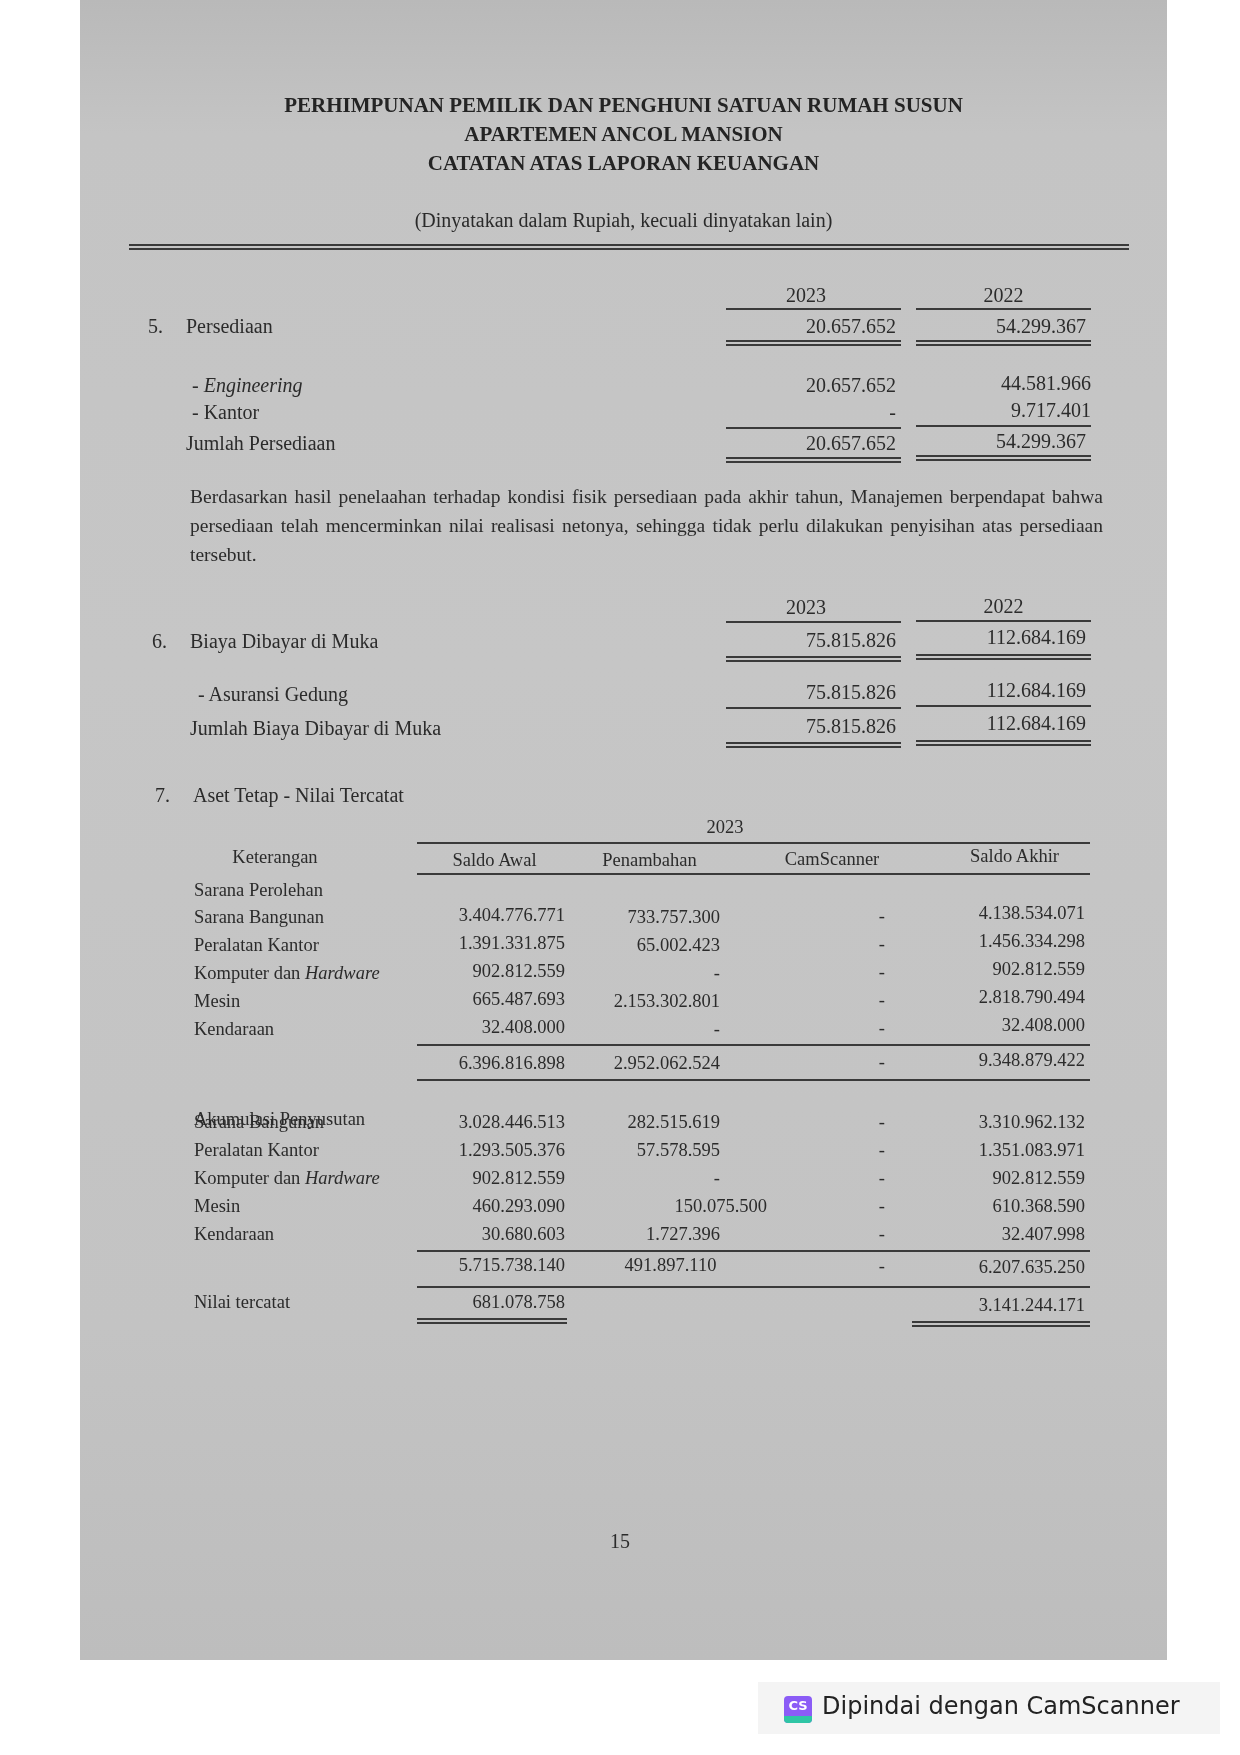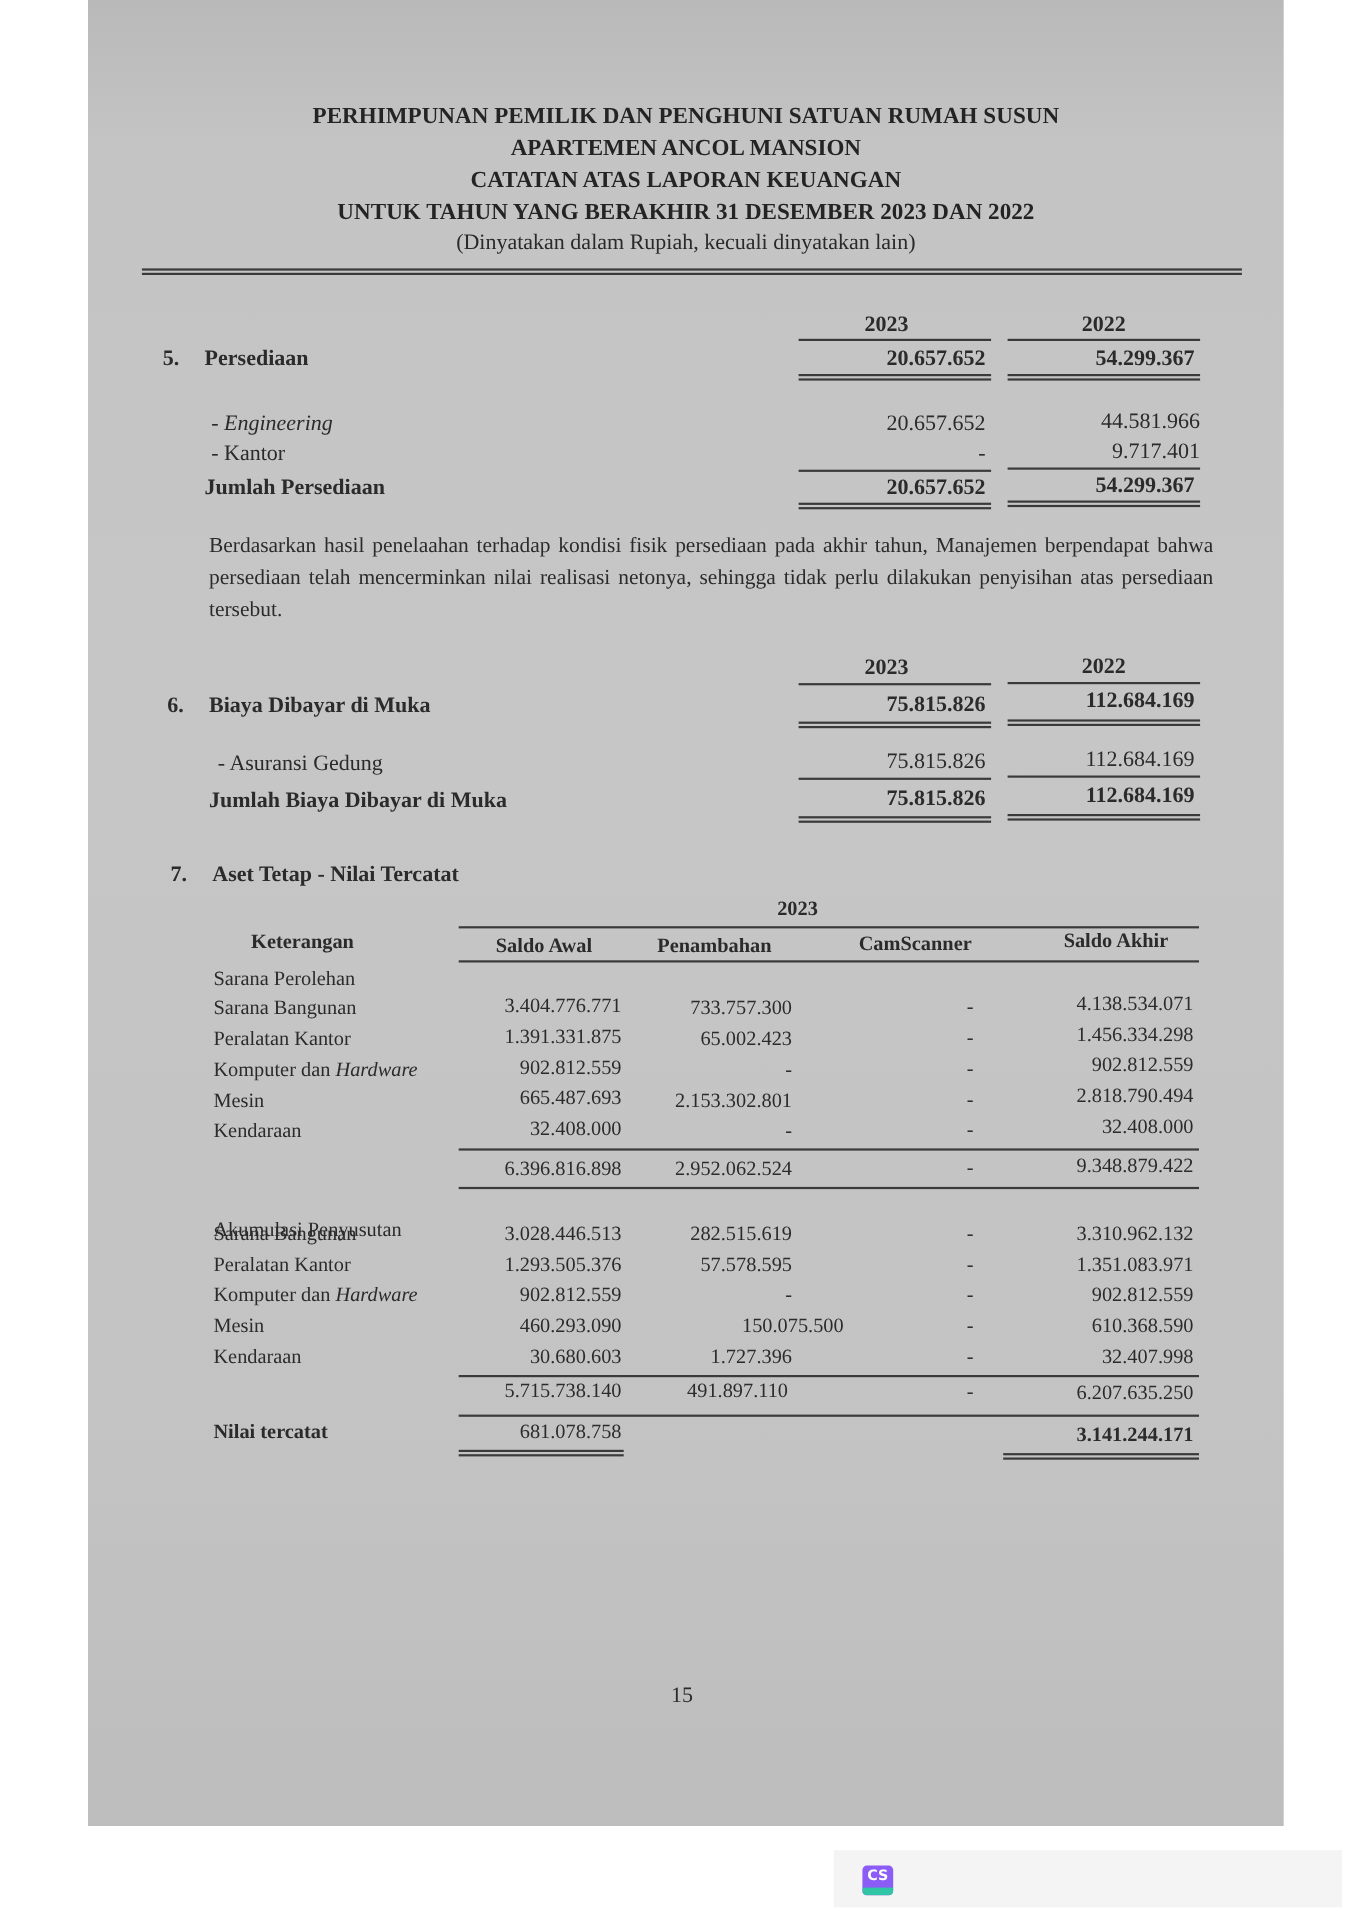--- a/index.html
+++ b/index.html
@@ -6,41 +6,40 @@
   body { width:1240px; height:1755px; background:#ffffff; position:relative; overflow:hidden;
          font-family:"Liberation Serif", "DejaVu Serif", serif; color:#2a2a2a; }
   .page { position:absolute; left:80px; top:0; width:1087px; height:1660px;
           background: linear-gradient(180deg, #b9b9b9 0%, #c4c4c4 8%, #c6c6c6 40%, #c3c3c3 80%, #bdbdbd 100%); }
   .abs { position:absolute; }
   .hdr { left:0; width:1087px; text-align:center; font-weight:bold; font-size:21px; letter-spacing:0; color:#242424; }
   .hdr-sub { left:0; width:1087px; text-align:center; font-size:20px; color:#2a2a2a; }
   .dbl { position:absolute; height:6px; border-top:2px solid #3a3a3a; border-bottom:2px solid #3a3a3a; box-sizing:border-box; }
   .sgl { position:absolute; height:0; border-top:2px solid #3a3a3a; }
   .t { position:absolute; font-size:20px; white-space:nowrap; color:#2b2b2b; }
-  .b { font-weight:bold; }
+  .b { font-weight:normal; }
   .i { font-style:italic; }
   .r { text-align:right; }
   .c { text-align:center; }
   .para { position:absolute; left:110px; width:913px; font-size:19.5px; line-height:29px; text-align:justify; color:#2b2b2b; }
   .tbl-t { position:absolute; font-size:18.5px; white-space:nowrap; color:#2b2b2b; }
   .footer-badge { position:absolute; left:758px; top:1682px; width:462px; height:52px; background:#f4f4f4; }
   .cs-logo { position:absolute; left:26px; top:14px; width:28px; height:27px; border-radius:4px; overflow:hidden; background:#8b5cf6; }
   .cs-logo .bar { position:absolute; left:0; bottom:0; width:100%; height:7px; background:#2fc5a5; }
   .cs-logo .txt { position:absolute; left:0; top:2px; width:100%; text-align:center; color:#fff; font-family:"DejaVu Sans", sans-serif; font-weight:bold; font-size:13px; }
   .cs-text { position:absolute; left:64px; top:10px; font-family:"DejaVu Sans", sans-serif; font-size:24px; color:#222; white-space:nowrap; }
 </style>
 </head>
 <body>
 
 <div class="page">
 
   <div class="abs hdr" style="top:93px;">PERHIMPUNAN PEMILIK DAN PENGHUNI SATUAN RUMAH SUSUN</div>
   <div class="abs hdr" style="top:122px;">APARTEMEN ANCOL MANSION</div>
   <div class="abs hdr" style="top:151px;">CATATAN ATAS LAPORAN KEUANGAN</div>
-  <div class="abs hdr" style="top:180px;">UNTUK TAHUN YANG BERAKHIR 31 DESEMBER 2023 DAN 2022</div>
   <div class="abs hdr-sub" style="top:209px;">(Dinyatakan dalam Rupiah, kecuali dinyatakan lain)</div>
   <div class="dbl" style="left:49px; top:244px; width:1000px;"></div>
 
   <div class="t b c" style="left:646px; top:284px; width:160px;">2023</div>
   <div class="t b c" style="left:836px; top:284px; width:175px;">2022</div>
   <div class="sgl" style="left:646px; top:308px; width:175px;"></div>
   <div class="sgl" style="left:836px; top:308px; width:175px;"></div>
   <div class="t b" style="left:68px; top:315px;">5.</div>
   <div class="t b" style="left:106px; top:315px;">Persediaan</div>
   <div class="t b r" style="left:646px; top:315px; width:170px;">20.657.652</div>
@@ -197,13 +196,14 @@
   <div class="dbl" style="left:832px; top:1321px; width:178px;"></div>
 
   <div class="tbl-t c" style="left:500px; top:1530px; width:80px; font-size:20px;">15</div>
 </div>
 
 <div class="footer-badge">
   <div class="cs-logo">
     <div class="bar"></div>
     <div class="txt">CS</div>
   </div>
+  <div class="cs-text">Dipindai dengan CamScanner</div>
 </div>
 
 </body></html>

